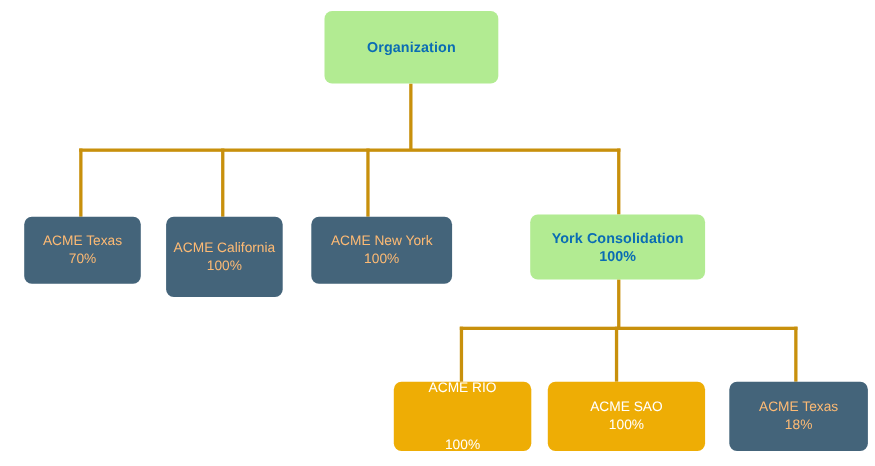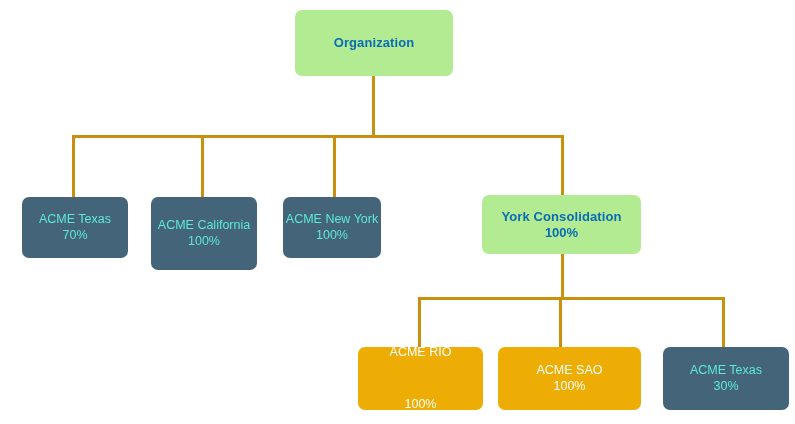--- a/index.html
+++ b/index.html
@@ -39,21 +39,21 @@
     text-align: center;
     line-height: 1.22;
     overflow: hidden;
   }
   .node .nm { display: block; }
   .node .pc { display: block; }
 
   
   .node.slate {
     background: #44647a;
-    color: #5eead4;
+    color: #fdba74;
     font-size: 12.5px;
     font-weight: 400;
   }
   
   .node.green {
     background: #b2eb92;
     color: #0a6cb4;
     font-size: 13px;
     font-weight: bold;
   }
@@ -93,21 +93,21 @@
   <div class="node slate" style="left:22px; top:197px; width:106px; height:61px;">
     <span class="nm">ACME Texas</span>
     <span class="pc">70%</span>
   </div>
 
   <div class="node slate" style="left:151px; top:197px; width:106px; height:73px;">
     <span class="nm">ACME California</span>
     <span class="pc">100%</span>
   </div>
 
-  <div class="node slate" style="left:283px; top:197px; width:98px; height:61px;justify-content:center;">
+  <div class="node slate" style="left:283px; top:197px; width:128px; height:61px;justify-content:center;">
     <span class="nm">ACME New York</span>
     <span class="pc">100%</span>
   </div>
 
   <div class="node green" style="left:482px; top:195px; width:159px; height:59px;">
     <span class="nm">York Consolidation</span>
     <span class="pc">100%</span>
   </div>
 
   <div class="node amber" style="left:358px; top:347px; width:125px; height:63px;gap:36px;">
@@ -115,16 +115,16 @@
     <span class="pc">100%</span>
   </div>
 
   <div class="node amber" style="left:498px; top:347px; width:143px; height:63px;">
     <span class="nm">ACME SAO</span>
     <span class="pc">100%</span>
   </div>
 
   <div class="node slate" style="left:663px; top:347px; width:126px; height:63px;">
     <span class="nm">ACME Texas</span>
-    <span class="pc">30%</span>
+    <span class="pc">18%</span>
   </div>
 
 </div>
 
 </body></html>

